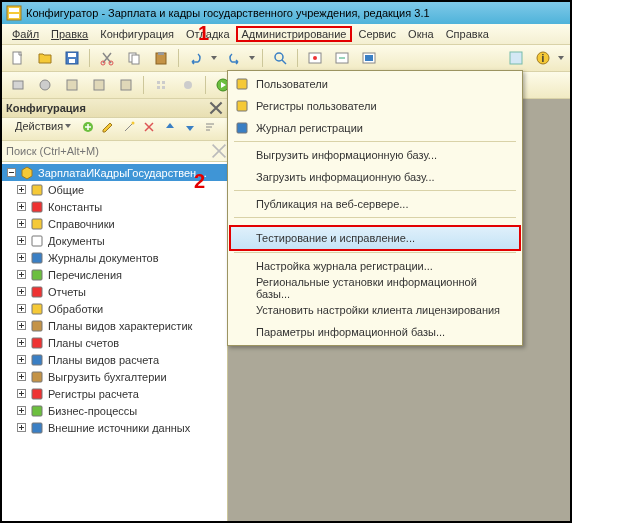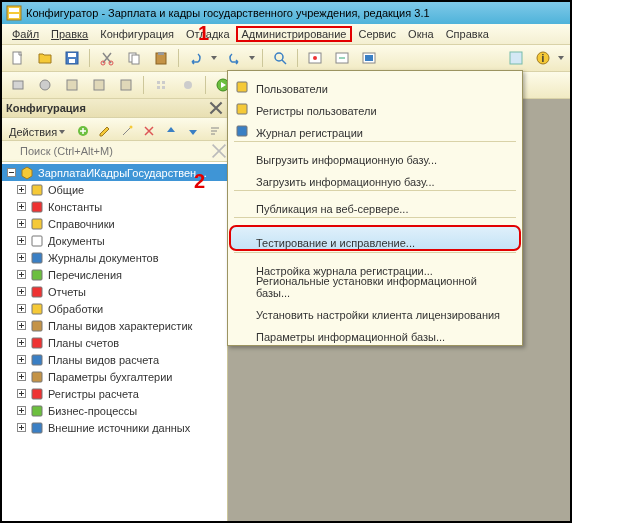--- a/index.html
+++ b/index.html
@@ -14,41 +14,41 @@
 .toolbar1,.toolbar2{height:26px;background:linear-gradient(#fdfbe9,#f1eac3);display:flex;align-items:center;padding:0 4px;gap:3px;border-bottom:1px solid #d9d2a8;}
 .sep{width:1px;height:18px;background:#cdc79a;margin:0 2px;}
 .tbtn{width:22px;height:22px;display:flex;align-items:center;justify-content:center;border:1px solid transparent;border-radius:2px;}
 .tbtn svg{width:16px;height:16px;}
 .dd{width:8px;display:flex;align-items:center;}
 .dd svg{width:6px;height:4px;}
 .workspace{flex:1;display:flex;min-height:0;}
 .panel{width:225px;background:linear-gradient(#fbf8e1,#f5f0d0);border-right:1px solid #ccc69b;display:flex;flex-direction:column;}
 .panel-head{height:18px;background:linear-gradient(#f2eccb,#e8dfb2);display:flex;align-items:center;justify-content:space-between;padding:0 4px;border-bottom:1px solid #d9d2a8;font-weight:bold;}
 .panel-head .x{width:14px;height:14px;display:flex;align-items:center;justify-content:center;}
-.actions-bar{height:22px;background:linear-gradient(#fdfbe9,#f1eac3);display:flex;align-items:flex-end;padding:0 3px;gap:5px;border-bottom:1px solid #d9d2a8;}
+.actions-bar{height:22px;background:linear-gradient(#fdfbe9,#f1eac3);display:flex;align-items:flex-start;padding:0 9px;gap:5px;border-bottom:1px solid #d9d2a8;}
 .actions-label{padding:2px 4px;display:flex;align-items:center;gap:2px;}
 .abtn{width:18px;height:18px;display:flex;align-items:center;justify-content:center;}
 .abtn svg{width:14px;height:14px;}
 .search-row{height:20px;border-bottom:1px solid #d9d2a8;display:flex;align-items:center;}
-.search-row input{flex:1;border:none;background:#fbf8e1;padding:2px 18px;font-size:11px;color:#888;outline:none;}
+.search-row input{flex:1;border:none;background:#fbf8e1;padding:2px 4px;font-size:11px;color:#888;outline:none;}
 .search-row .clear{width:16px;height:16px;display:flex;align-items:center;justify-content:center;}
 .tree{flex:1;overflow:auto;padding:2px 0;background:#fff;}
 .tree-row{display:flex;align-items:center;height:17px;padding-left:4px;cursor:default;}
 .tree-row.root{background:#3f95d6;color:#fff;}
 .tree-row .exp{width:11px;height:11px;margin-right:2px;display:flex;align-items:center;justify-content:center;}
 .tree-row .exp svg{width:9px;height:9px;}
 .tree-row .ticon{width:16px;height:16px;margin-right:3px;display:flex;align-items:center;justify-content:center;}
 .tree-row .ticon svg{width:14px;height:14px;}
 .tree-row.child{padding-left:14px;}
 .content{flex:1;background:#aca898;position:relative;}
 .dropdown{position:absolute;left:225px;top:68px;width:290px;background:#fdfbe9;border:1px solid #9c9461;box-shadow:2px 2px 4px rgba(0,0,0,0.3);padding:2px;}
-.dropdown .drow{height:22px;display:flex;align-items:flex-end;padding:0 6px 0 26px;position:relative;cursor:default;color:#333;}
+.dropdown .drow{height:22px;display:flex;align-items:center;padding:0 6px 0 26px;position:relative;cursor:default;color:#333;}
 .dropdown .drow .dicon{position:absolute;left:4px;width:16px;height:16px;display:flex;align-items:center;justify-content:center;}
 .dropdown .drow .dicon svg{width:14px;height:14px;}
-.dropdown .drow.hover{background:linear-gradient(#dff0fb,#c5e3f6);border:1px solid #7bb3d6;border-radius:6px;padding-left:25px;margin-top:8px;}
+.dropdown .drow.hover{background:linear-gradient(#dff0fb,#c5e3f6);border:1px solid #7bb3d6;border-radius:0;padding-left:25px;margin-top:8px;}
 .dropdown .drow.highlight{outline:2px solid #e30000;outline-offset:-1px;}
 .dropdown .dsep{height:1px;background:#d9d2a8;margin:2px 4px;}
 .marker{position:absolute;color:#e30000;font-size:20px;font-weight:bold;font-family:Arial;}
 .marker.m1{left:196px;top:20px;}
 .marker.m2{left:192px;top:168px;}
 .ellipsis{white-space:nowrap;overflow:hidden;text-overflow:ellipsis;}
 </style>
 </head>
 <body>
 
@@ -468,21 +468,21 @@
               <svg viewBox="0 0 9 9">
                 <rect x="0.5" y="0.5" width="8" height="8" fill="#fff" stroke="#888"></rect>
                 <path d="M2 4.5h5M4.5 2v5" stroke="#333"></path>
               </svg>
             </span>
     <span class="ticon">
               <svg viewBox="0 0 14 14">
                 <rect x="2" y="2" width="10" height="10" rx="1" fill="#c49347" stroke="#777"></rect>
               </svg>
             </span>
-    <span>Параметры бухгалтерии</span>
+    <span>Выгрузить бухгалтерии</span>
           </div>
           <div class="tree-row child">
     <span class="exp">
               <svg viewBox="0 0 9 9">
                 <rect x="0.5" y="0.5" width="8" height="8" fill="#fff" stroke="#888"></rect>
                 <path d="M2 4.5h5M4.5 2v5" stroke="#333"></path>
               </svg>
             </span>
     <span class="ticon">
               <svg viewBox="0 0 14 14">

